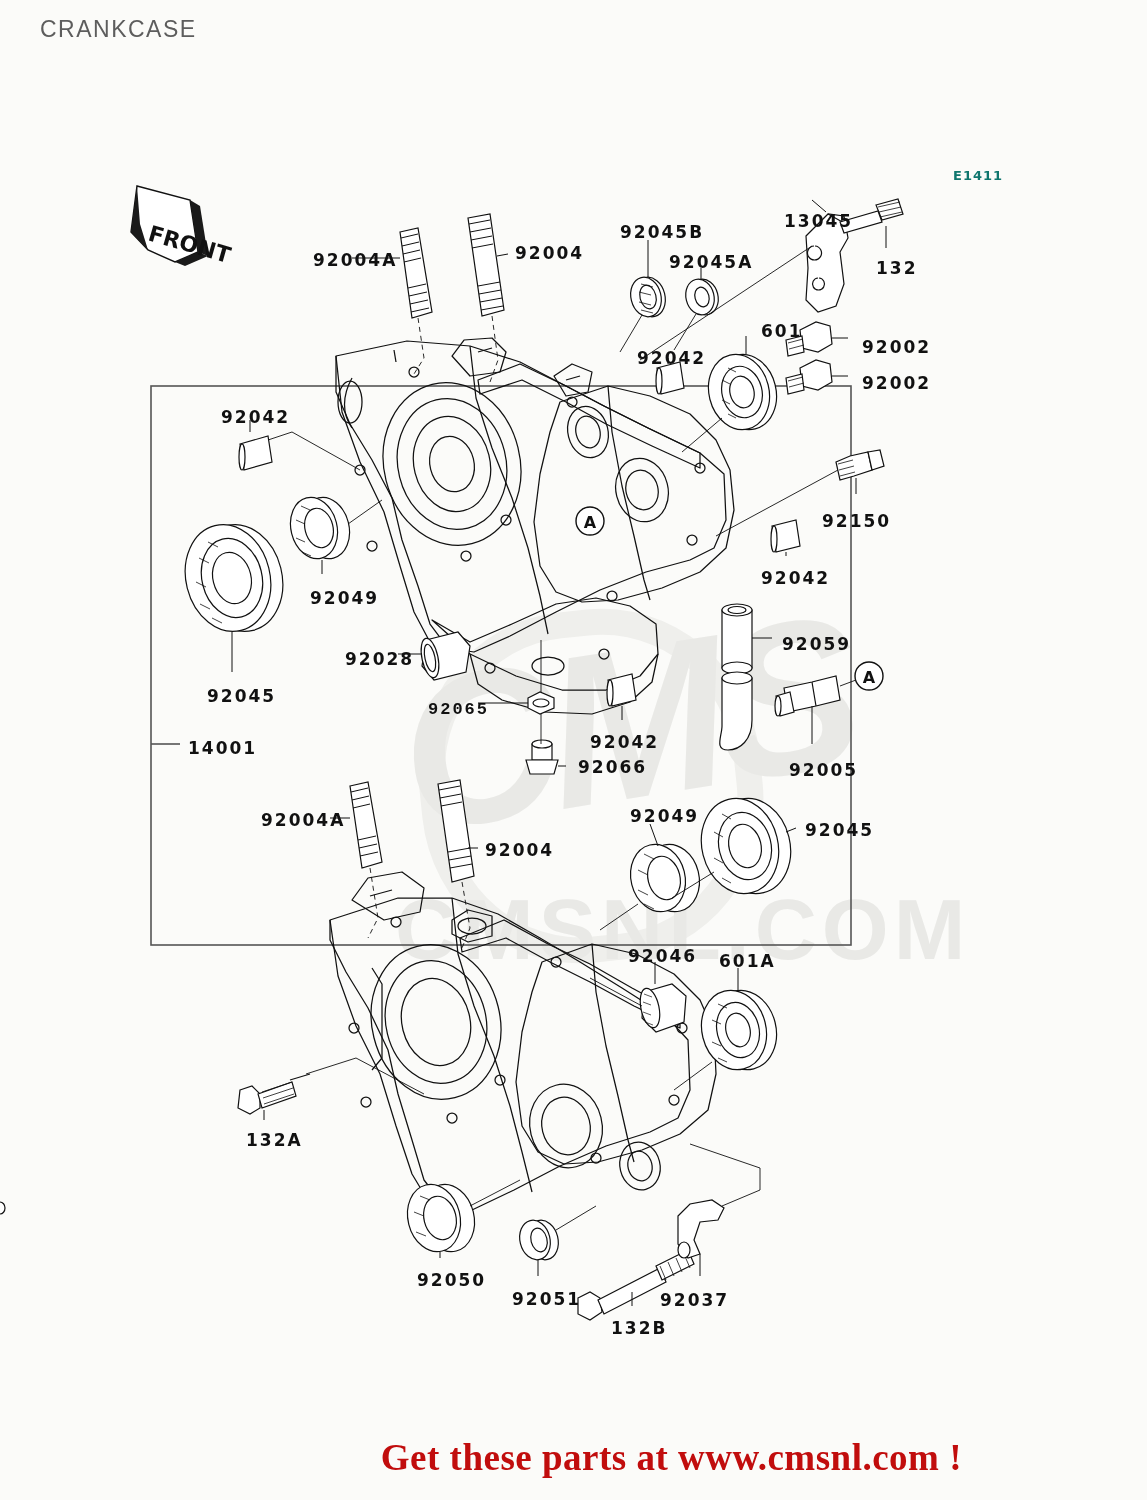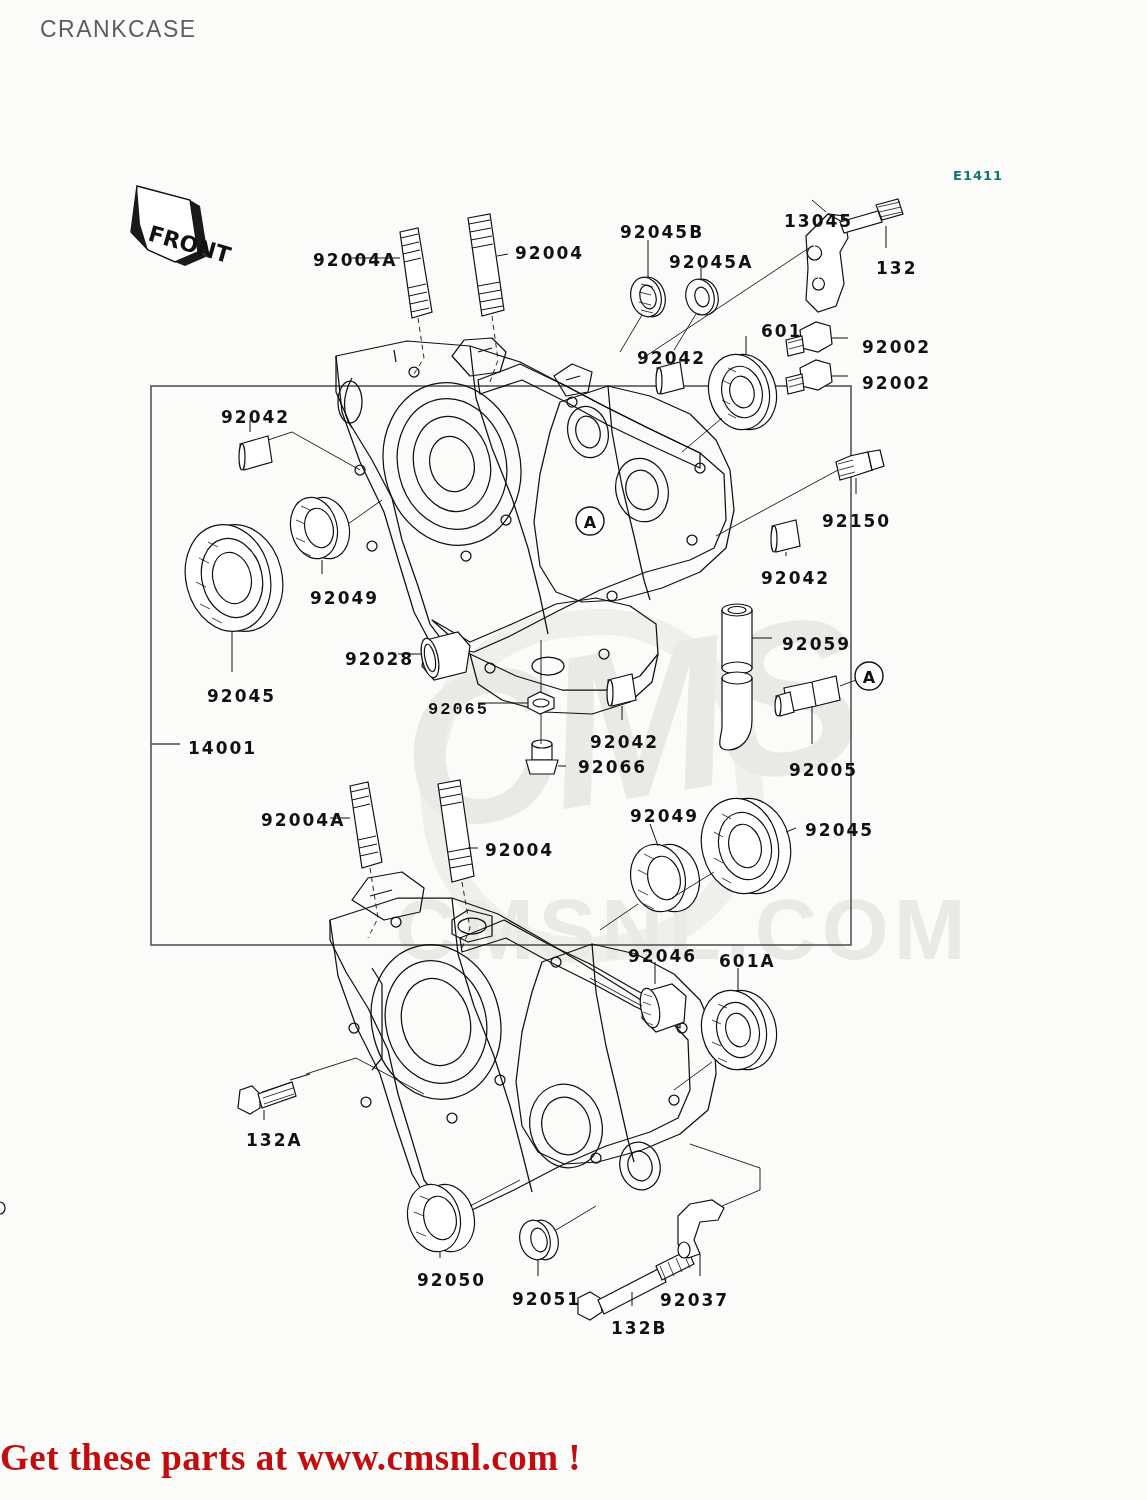--- a/index.html
+++ b/index.html
@@ -15,21 +15,21 @@
     font-family:Liberation Sans, sans-serif;
   }
   #diagram-code{
     position:absolute;left:953px;top:168px;
     font-size:13px;font-weight:bold;color:#0f766e;
     letter-spacing:1px;
     font-family:"DejaVu Sans", sans-serif;
   }
   #footer-note{
     position:absolute;left:0;top:1436px;width:962px;
-    text-align:left;color:#c10d0d;
+    text-align:right;color:#c10d0d;
     font-size:37px;font-weight:bold;letter-spacing:.5px;
     font-family:"Liberation Serif", serif;
   }
   .canvas{position:absolute;left:0;top:0;width:1147px;height:1500px;}
   .lbl{
     position:absolute;
     font-family:"DejaVu Sans", sans-serif;
     font-size:17px;font-weight:bold;color:#111;
     letter-spacing:2.0px;white-space:nowrap;
   }

